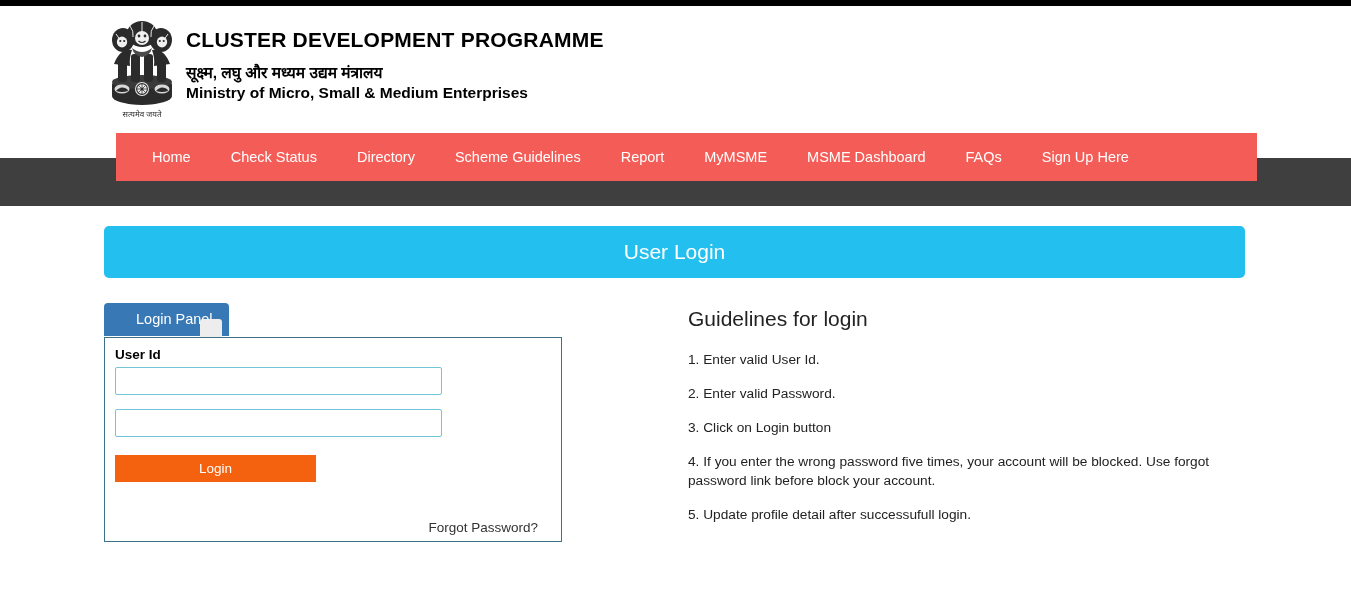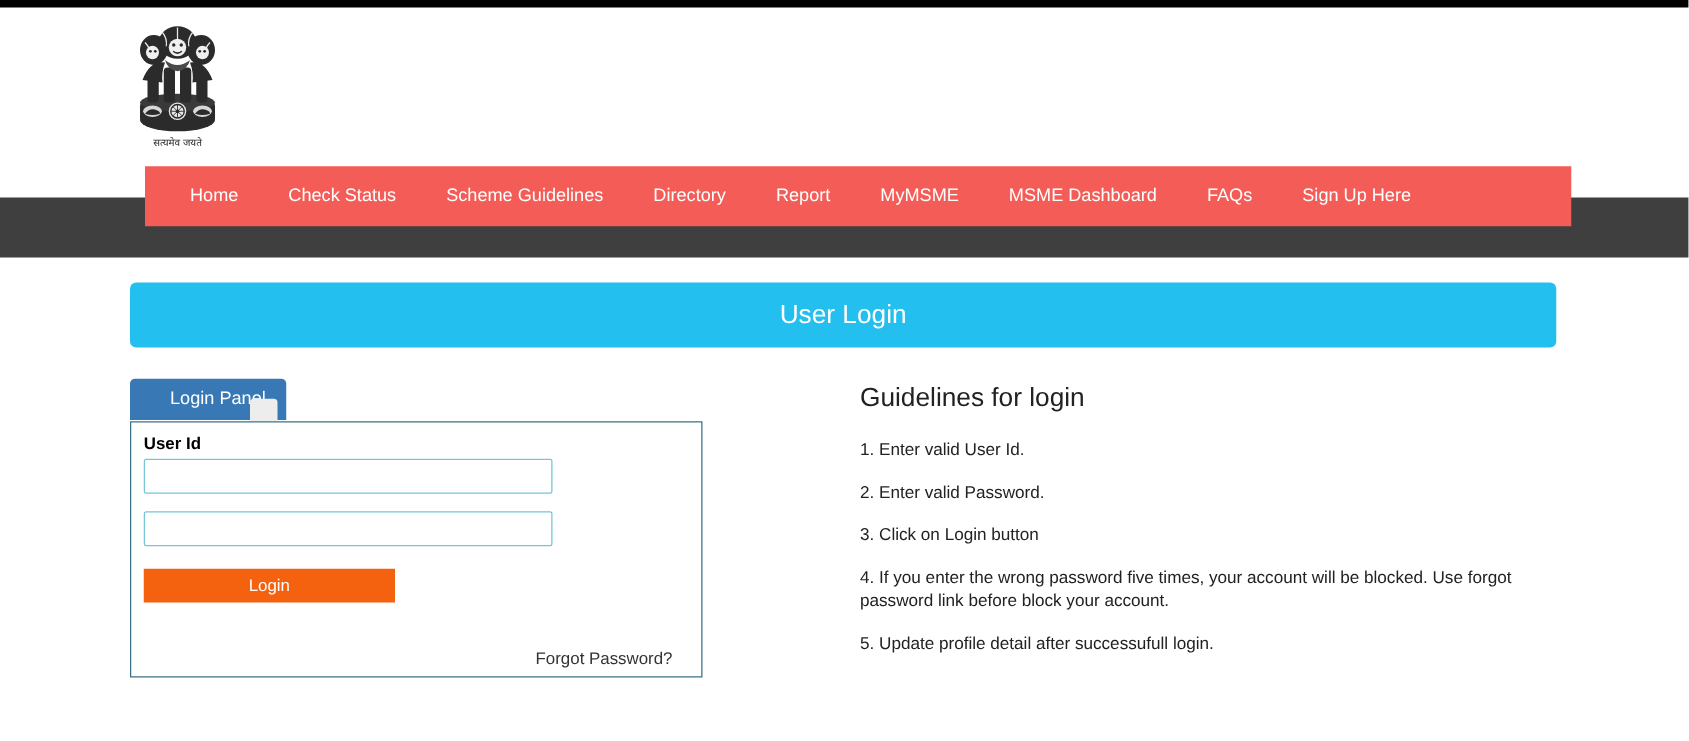--- a/index.html
+++ b/index.html
@@ -275,29 +275,34 @@
           <ellipse cx="58" cy="30" rx="5.2" ry="5.4" fill="#f0f0f0"></ellipse>
           <circle cx="55.8" cy="29" r="1.1"></circle>
           <circle cx="59.7" cy="29" r="1.1"></circle>
 
           <path d="M28 36 q10 8 20 0 q-2 8-10 9 q-8-1-10-9z" fill="#4a4a4a"></path>
         </g>
         <text x="38" y="105" font-family="'Liberation Sans', sans-serif" font-size="8" fill="#2b2b2b" text-anchor="middle">सत्यमेव जयते</text>
       </svg>
     </div>
 
+    <div class="brand-block">
+      <div class="brand-title">CLUSTER DEVELOPMENT PROGRAMME</div>
+      <div class="brand-hindi">सूक्ष्म, लघु और मध्यम उद्यम मंत्रालय</div>
+      <div class="brand-english">Ministry of Micro, Small &amp; Medium Enterprises</div>
+    </div>
   </div>
 
   <div class="dark-strip"></div>
 
   <div class="navbar">
     <a class="nav-item">Home</a>
     <a class="nav-item">Check Status</a>
+    <a class="nav-item">Directory</a>
     <a class="nav-item">Scheme Guidelines</a>
-    <a class="nav-item">Directory</a>
     <a class="nav-item">Report</a>
     <a class="nav-item">MyMSME</a>
     <a class="nav-item">MSME Dashboard</a>
     <a class="nav-item">FAQs</a>
     <a class="nav-item">Sign Up Here</a>
   </div>
 
   <div class="banner">
     <span class="banner-text">User Login</span>
   </div>

